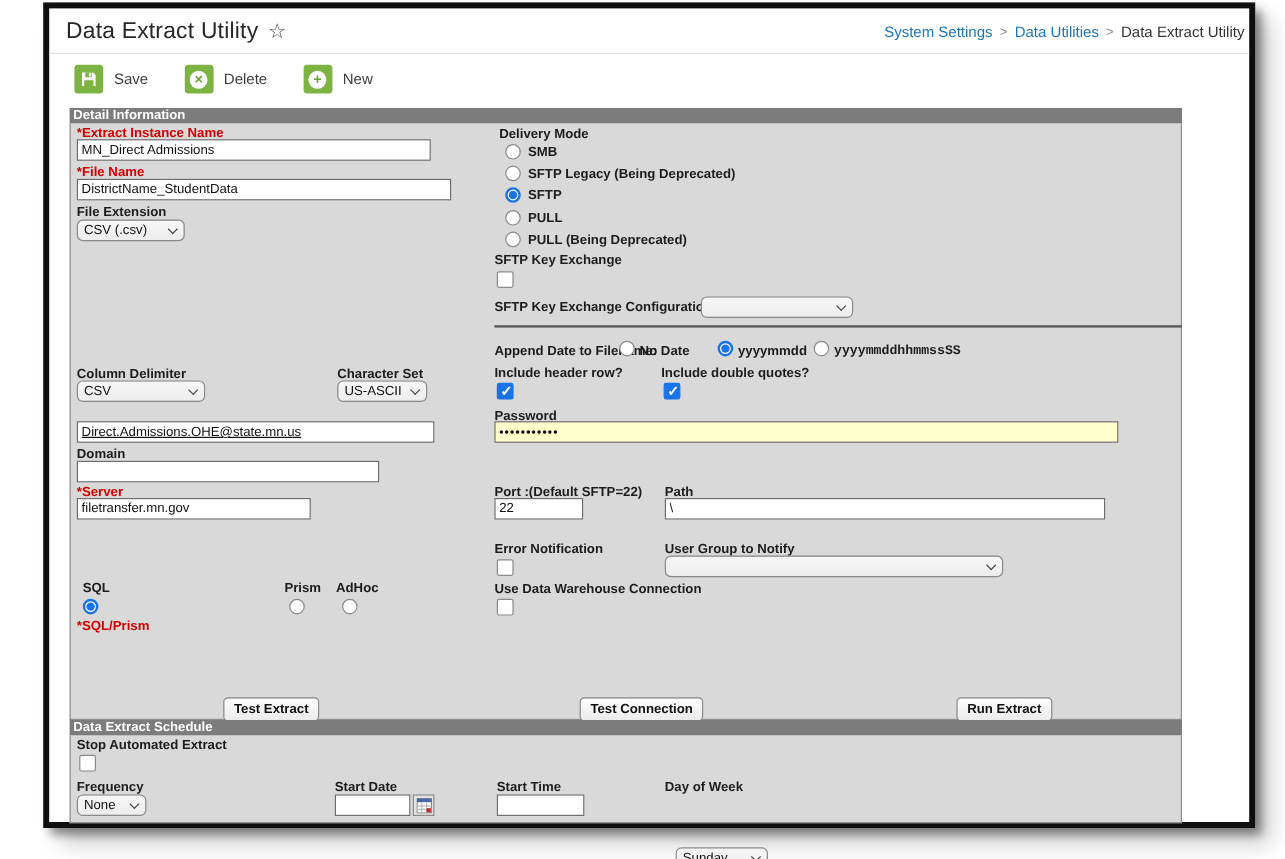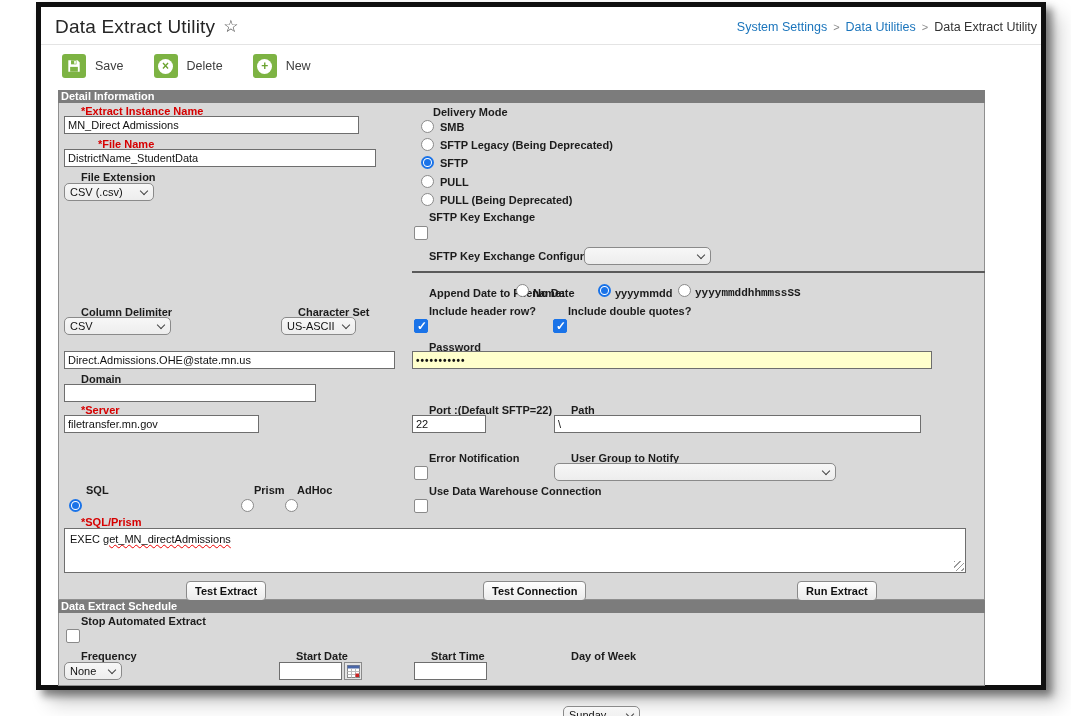--- a/index.html
+++ b/index.html
@@ -28,21 +28,21 @@
           display:flex; align-items:center; justify-content:center;
           font-size:12px; font-weight:bold; line-height:1; }
 
   
   .section { position:absolute; left:17px; width:927px; }
   .sec-head { height:13px; background:#7c7c7c; color:#fff; font-size:11px; font-weight:bold;
               line-height:13px; padding-left:3px; }
   .sec-body { position:relative; background:#d9d9d9; border:1px solid #8f8f8f; border-top:none; }
 
   .lbl { position:absolute; font-size:11px; font-weight:bold; line-height:13px;
-         color:#1c1c1c; white-space:nowrap;margin-left:17px; }
+         color:#1c1c1c; white-space:nowrap; }
   .req { color:#d60000; }
   .txt { position:absolute; background:#fff; border:1px solid #6e6e6e; height:18px;
          font-family:"Liberation Sans",sans-serif; font-size:11px; color:#111; padding:0 3px; }
   .pw  { background:#ffffcc; font-weight:bold; letter-spacing:1px; font-size:10px; }
 
   .sel { position:absolute; height:18px; background:linear-gradient(#f7f7f7,#ededed);
          border:1px solid #8a8a8a; border-radius:5px; display:flex; align-items:center;
          justify-content:space-between; padding:0 5px 0 5px; font-size:11px; color:#111; cursor:pointer; }
   .chev { width:6px; height:6px; border-right:1.5px solid #444; border-bottom:1.5px solid #444;
           transform:rotate(45deg); margin:-3px 1px 0 6px; flex:0 0 auto; }
@@ -121,21 +121,21 @@
     </div>
   </div>
 
   <div class="section" style="top:83px;">
     <div class="sec-head">Detail Information</div>
     <div class="sec-body" style="height:497px;">
 
       <div class="lbl req" style="left:5px;top:2px;">*Extract Instance Name</div>
       <input class="txt" style="left: 5px; top: 13px; width: 295px;" value="MN_Direct Admissions">
 
-      <div class="lbl req" style="left:22px;top:35px;">*File Name</div>
+      <div class="lbl req" style="left:5px;top:35px;">*File Name</div>
       <input class="txt" style="left: 5px; top: 46px; width: 312px;" value="DistrictName_StudentData">
 
       <div class="lbl" style="left:5px;top:68px;">File Extension</div>
       <div class="sel" style="left:5px;top:80px;width:90px;">
         <span>CSV (.csv)</span>
           <span class="chev"></span>
       </div>
 
       <div class="lbl" style="left:5px;top:203px;">Column Delimiter</div>
       <div class="sel" style="left:5px;top:214px;width:107px;">
@@ -143,39 +143,36 @@
           <span class="chev"></span>
       </div>
 
       <div class="lbl" style="left:222px;top:203px;">Character Set</div>
       <div class="sel" style="left:222px;top:214px;width:75px;">
         <span>US-ASCII</span>
           <span class="chev"></span>
       </div>
 
       <div class="lbl req" style="left:5px;top:250px;text-decoration:underline;">*Username</div>
-      <input class="txt" style="left: 5px; top: 248px; width: 331px;" value="Direct.Admissions.OHE@state.mn.us">
+      <input class="txt" style="left: 5px; top: 248px; width: 298px; text-decoration: underline;" value="Direct.Admissions.OHE@state.mn.us">
 
       <div class="lbl" style="left:5px;top:270px;">Domain</div>
       <input class="txt" style="left: 5px; top: 281px; width: 252px;" value="">
 
       <div class="lbl req" style="left:5px;top:301px;">*Server</div>
       <input class="txt" style="left: 5px; top: 312px; width: 195px;" value="filetransfer.mn.gov">
 
       <div class="lbl" style="left:10px;top:381px;">SQL</div>
       <span class="radio on" style="left:10px;top:396px;"></span>
       <div class="lbl" style="left:178px;top:381px;">Prism</div>
       <span class="radio" style="left:182px;top:396px;"></span>
       <div class="lbl" style="left:221px;top:381px;">AdHoc</div>
       <span class="radio" style="left:226px;top:396px;"></span>
 
       <div class="lbl req" style="left:5px;top:413px;">*SQL/Prism</div>
-      <div class="sqlbox" style="left:5px;top:425px;width:902px;height:45px;">
-        <span>EXEC </span><span class="squig">get_MN_directAdmissions</span>
-      </div>
 
       <button class="btn" style="left:127px;top:478px;">Test Extract</button>
       <button class="btn" style="left:424px;top:478px;">Test Connection</button>
       <button class="btn" style="left:738px;top:478px;">Run Extract</button>
 
       <div class="lbl" style="left:357px;top:3px;">Delivery Mode</div>
 
       <span class="radio" style="left:362px;top:17px;"></span>
       <span class="rlbl" style="left:381px;top:18px;">SMB</span>
       <span class="radio" style="left:362px;top:35px;"></span>

